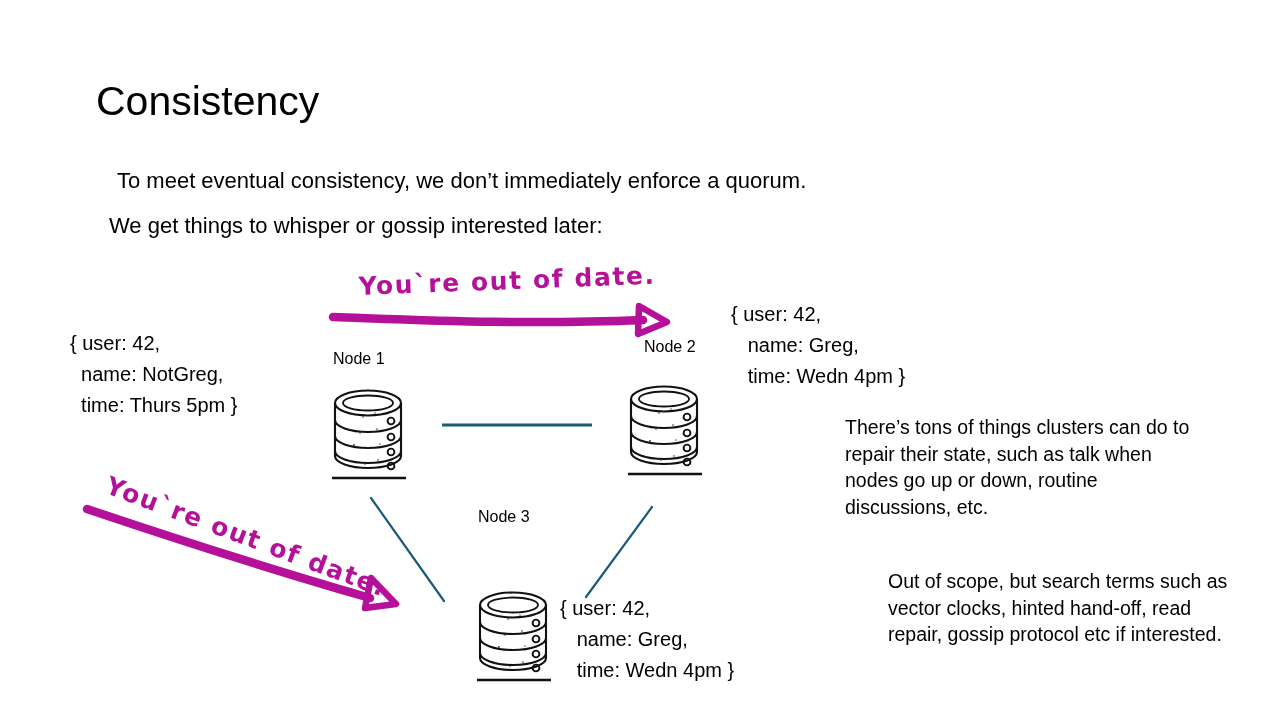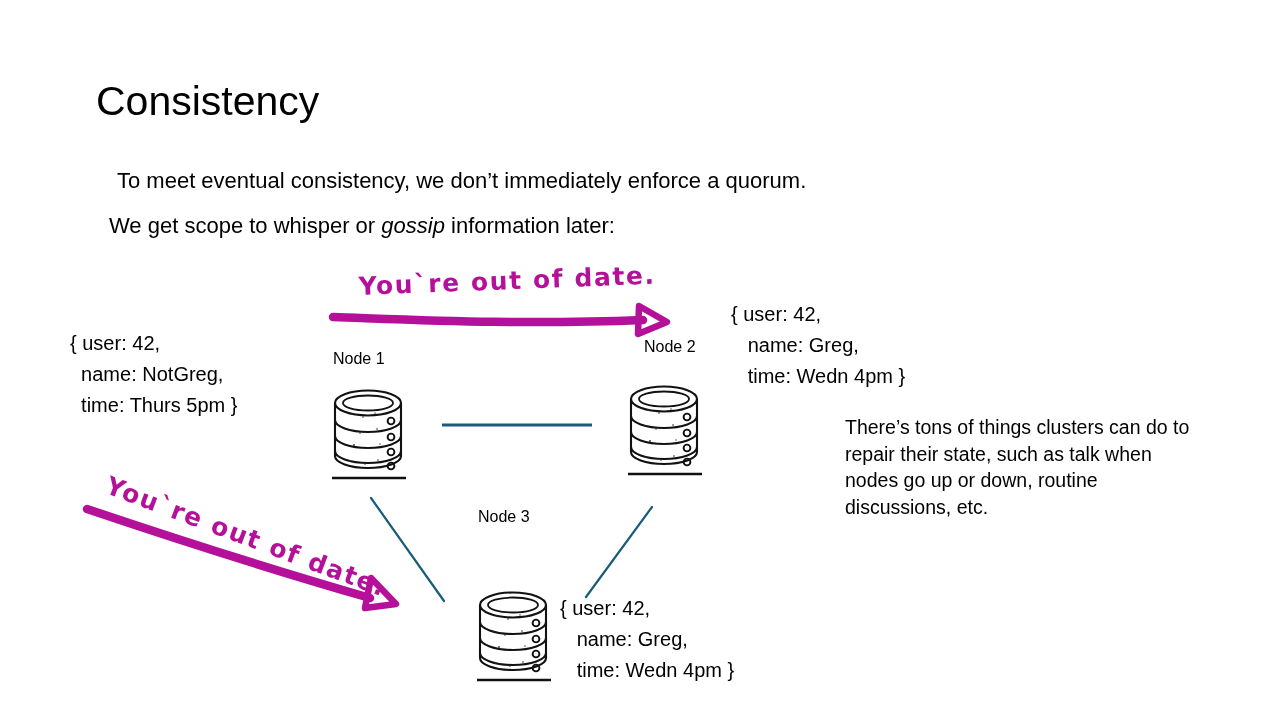--- a/index.html
+++ b/index.html
@@ -33,21 +33,21 @@
   }
   .body-line {
     position: absolute;
     font-size: 22px;
     font-weight: 400;
     color: #000000;
     white-space: nowrap;
   }
   #body-line-1 { left: 109px; top: 168px; margin-left: 8px; }
   #body-line-2 { left: 109px; top: 213px; }
-  .ital { font-style: italic; }
+  .ital { }
 
   
   .json-block {
     position: absolute;
     font-size: 20px;
     line-height: 31px;
     color: #000000;
     white-space: pre;
   }
   #json-node1 { left: 70px;  top: 328px; }
@@ -120,21 +120,21 @@
 <body>
 
 <div id="slide">
 
   <div id="slide-title">Consistency</div>
 
   <div class="body-line" id="body-line-1">
     <span>To meet eventual consistency, we don’t immediately enforce a quorum.</span>
   </div>
   <div class="body-line" id="body-line-2">
-    <span>We get scope to whisper or </span><span class="ital">gossip</span><span> information later:</span>
+    <span>We get things to whisper or </span><span class="ital">gossip</span><span> interested later:</span>
   </div>
 
   <svg id="link-layer" viewBox="0 0 1280 720" xmlns="http://www.w3.org/2000/svg">
     <line x1="442" y1="425" x2="592" y2="425" stroke="#1A5A7A" stroke-width="3.2" stroke-linecap="butt"></line>
     <line x1="371" y1="498" x2="444" y2="601" stroke="#1A5A7A" stroke-width="2.2" stroke-linecap="round"></line>
     <line x1="652" y1="507" x2="586" y2="597" stroke="#1A5A7A" stroke-width="2.2" stroke-linecap="round"></line>
   </svg>
 
   <div class="node-label" id="label-node1">Node 1</div>
   <svg class="db-icon" id="db-node1" width="78" height="98" viewBox="0 0 78 98" xmlns="http://www.w3.org/2000/svg">
@@ -244,14 +244,15 @@
     <path d="M639 306 L 667 322 L 638 334 Z" fill="none" stroke="#B5109A" stroke-width="6.5" stroke-linejoin="round"></path>
 
     <path d="M87 509 C 170 537, 280 572, 370 598" fill="none" stroke="#B5109A" stroke-width="8.5" stroke-linecap="round"></path>
     <path d="M371 578 L 396 604 L 365 608 Z" fill="none" stroke="#B5109A" stroke-width="6.5" stroke-linejoin="round"></path>
   </svg>
 
   <div class="ink-text" id="ink-text-top" style="color:#B5109A;">You`re out of date.</div>
   <div class="ink-text" id="ink-text-bottom" style="color:#B5109A;">You`re out of date.</div>
 
   <div class="note-para" id="note-1">There’s tons of things clusters can do to repair their state, such as talk when nodes go up or down, routine discussions, etc.</div>
+  <div class="note-para" id="note-2">Out of scope, but search terms such as vector clocks, hinted hand-off, read repair, gossip protocol etc if interested.</div>
 
 </div>
 
 </body></html>

